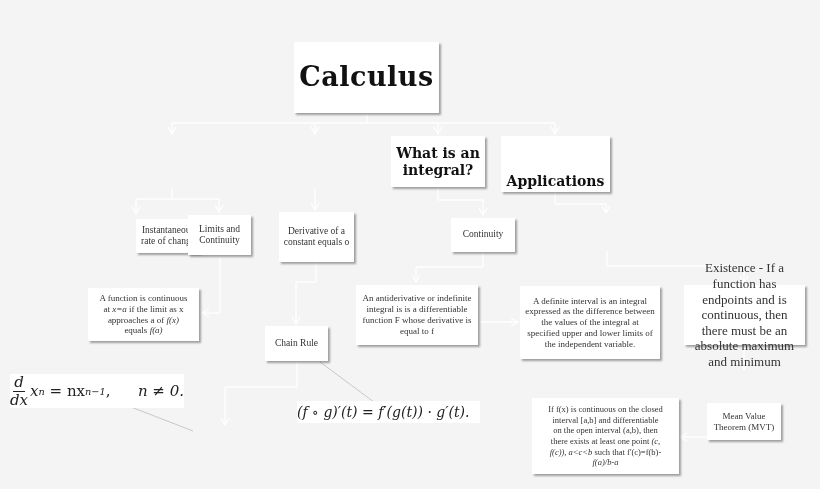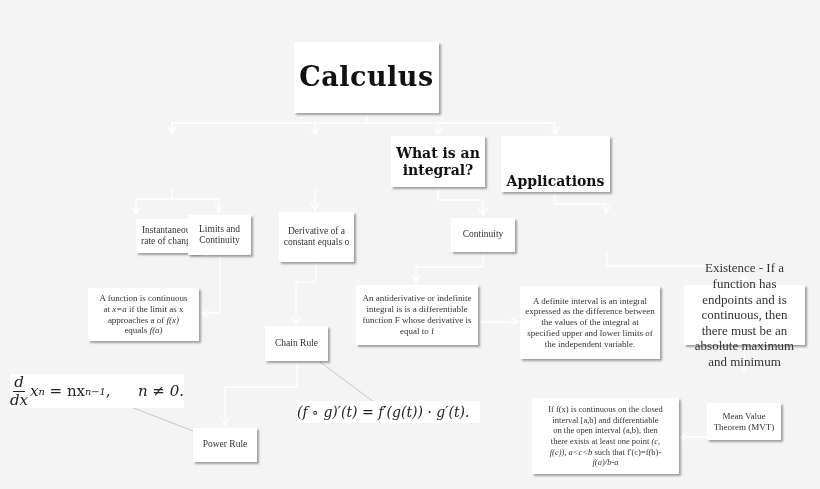--- a/index.html
+++ b/index.html
@@ -157,23 +157,20 @@
       <span>at </span><i>x=a</i><span> if the limit as x</span><br>
       <span>approaches a of </span><i>f(x)</i><br>
       <span>equals </span><i>f(a)</i>
     </div>
   </div>
 
   <div class="node l2" style="left:265px; top:326px; width:63px; height:35px;">
     <span>Chain Rule</span>
   </div>
 
-  <div class="node l2" style="left:193px; top:428px; width:64px; height:34px;">
-    <span>Power Rule</span>
-  </div>
 
   <div class="node l3" style="left:356px; top:285px; width:122px; height:60px; font-size:9px;">
     <span>An antiderivative or indefinite integral is is a differentiable function F whose derivative is equal to f</span>
   </div>
 
   <div class="node l3" style="left:520px; top:286px; width:140px; height:73px; font-size:9px;">
     <span>A definite interval is an integral expressed as the difference between the values of the integral at specified upper and lower limits of the independent variable.</span>
   </div>
 
   <div class="node l3" style="left:684px; top:285px; width:121px; height:60px; font-size:13px;">

